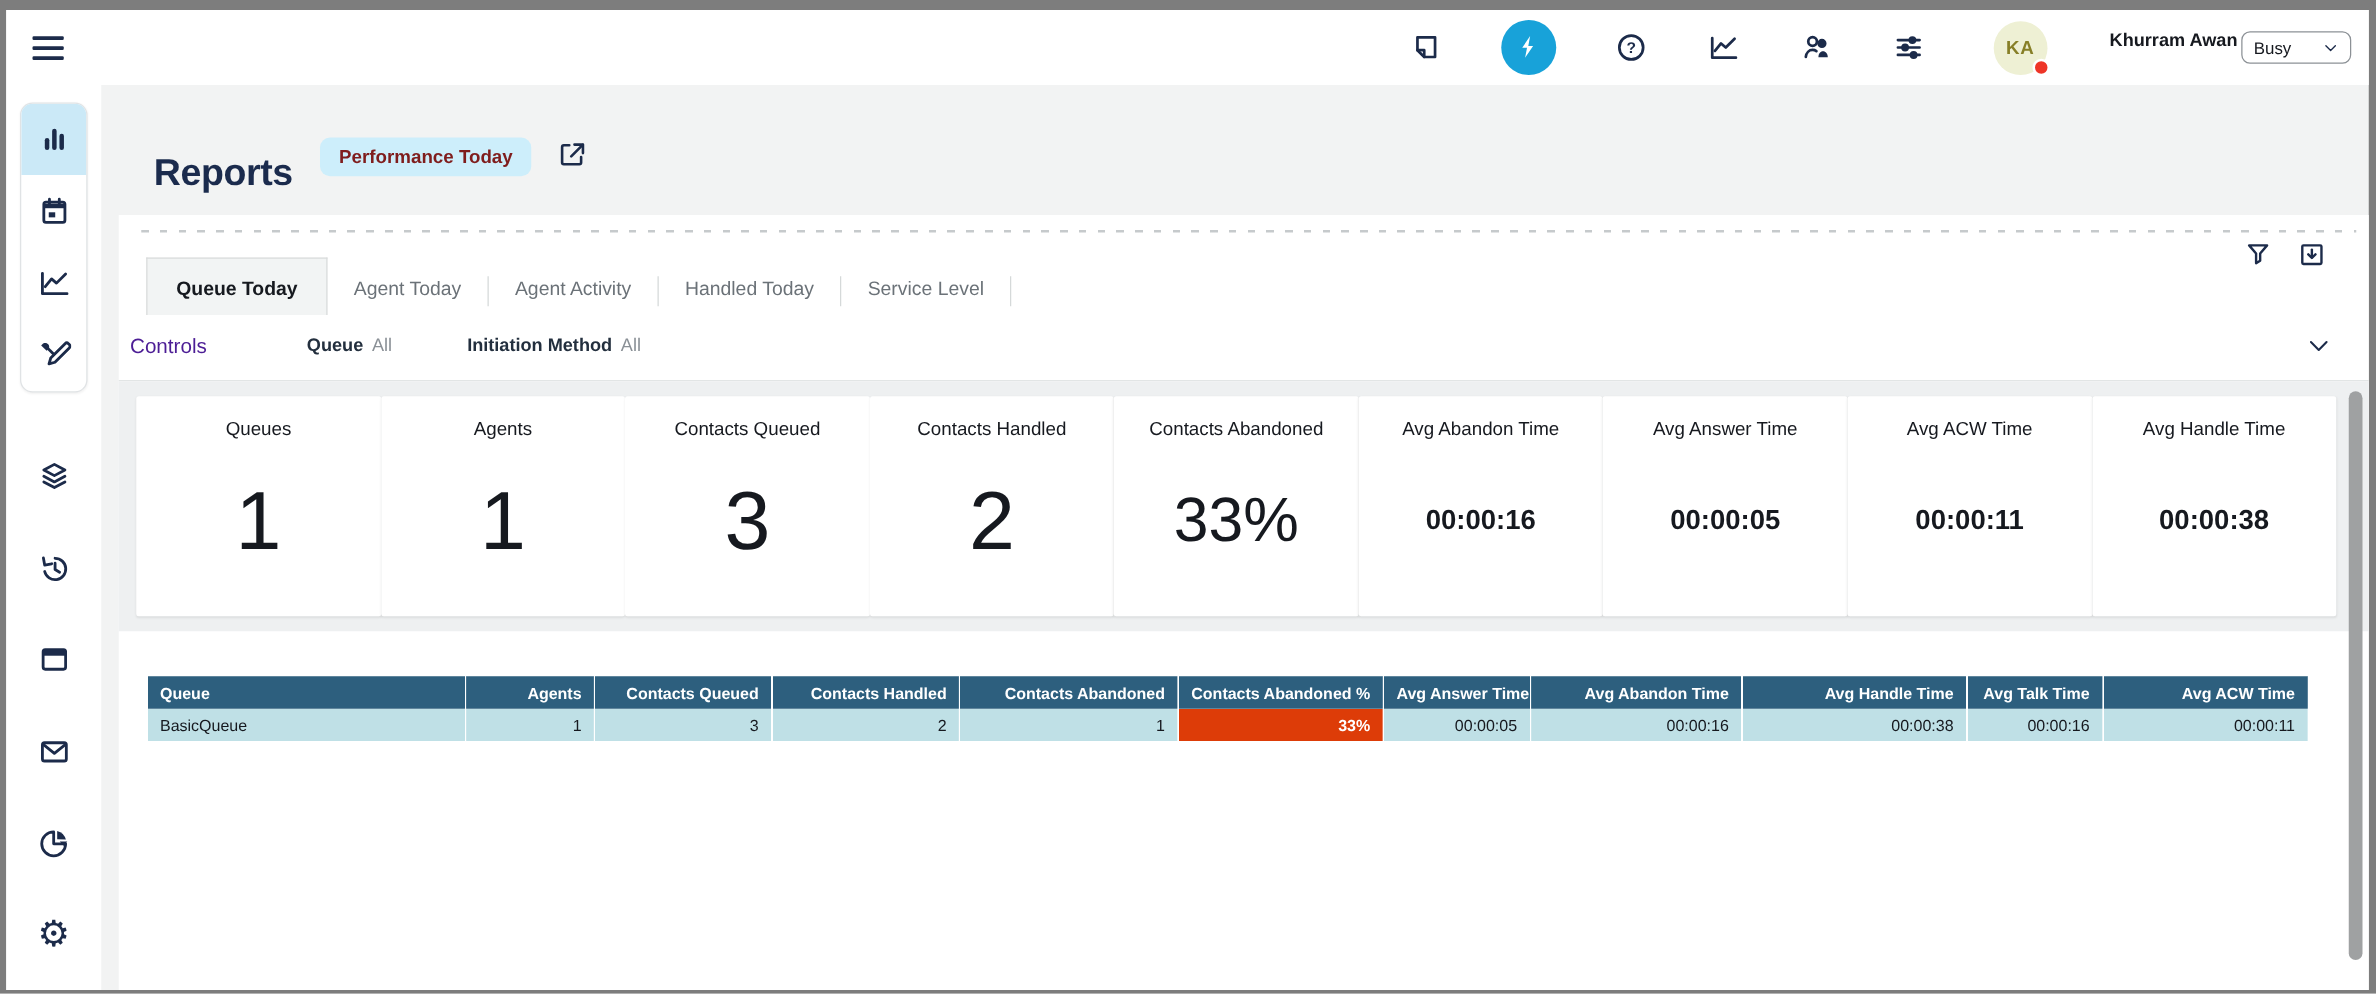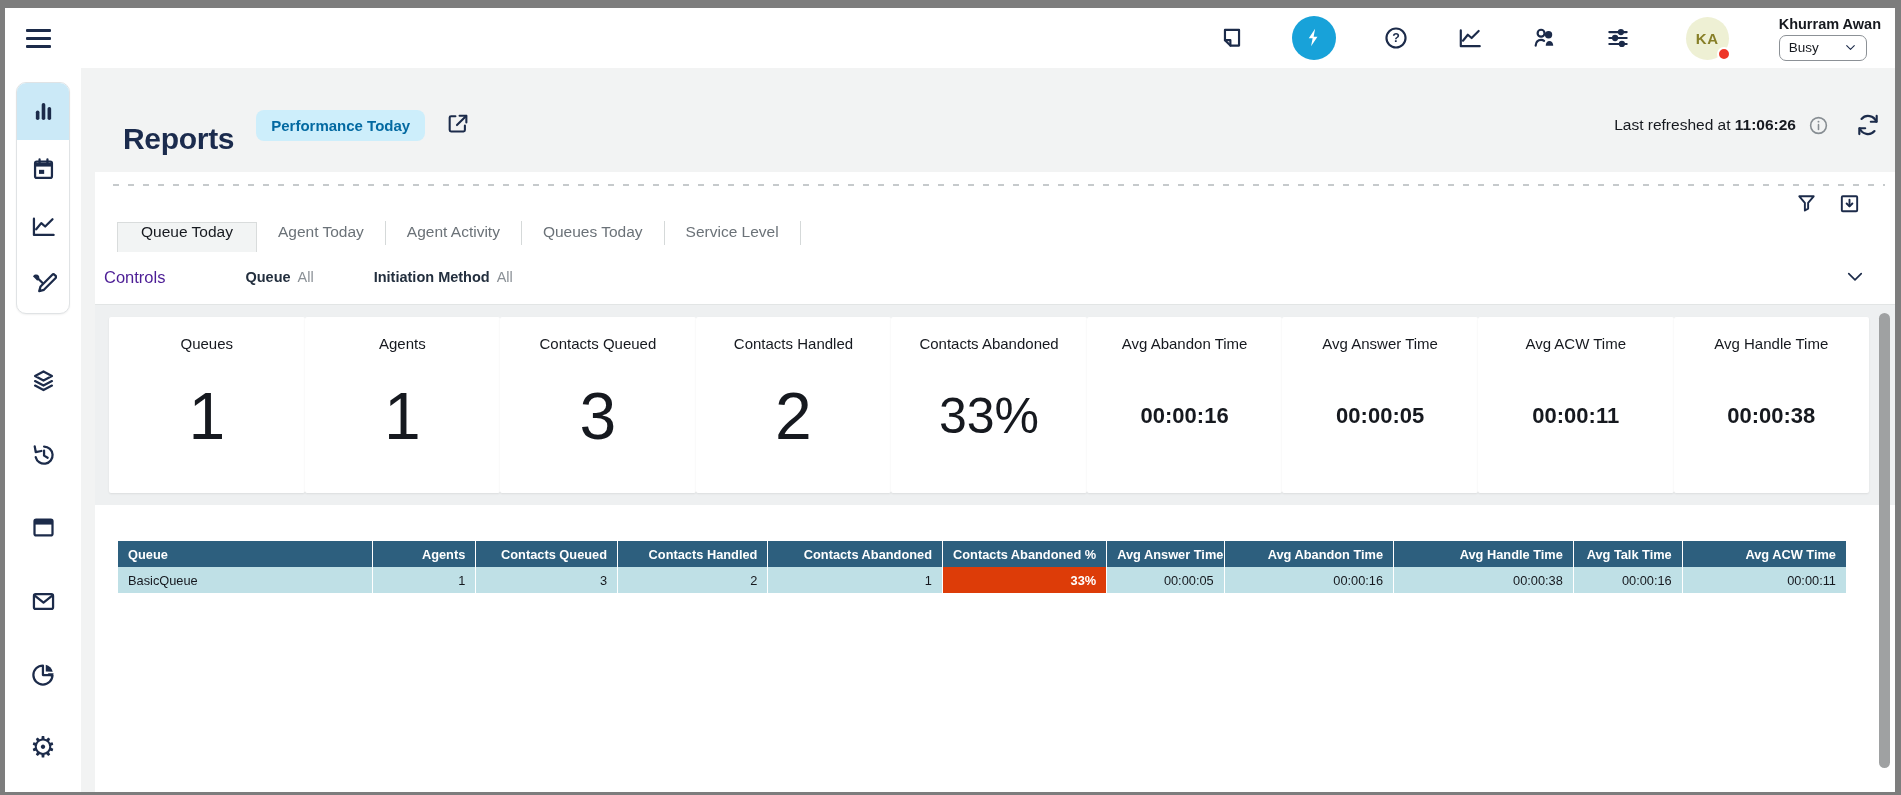--- a/index.html
+++ b/index.html
@@ -13,21 +13,21 @@
   .hamburger { margin-left:21px; background:none; border:none; cursor:pointer; display:flex; flex-direction:column; gap:5px; }
   .hamburger span { width:25px; height:3px; background:#1c2b4a; border-radius:1px; }
   .topbar-right { margin-left:auto; display:flex; align-items:center; gap:46px; padding-right:14px; }
   .tb-icon { width:28px; height:28px; display:flex; align-items:center; justify-content:center; cursor:pointer; background:none; border:none; }
   .tb-icon svg { width:26px; height:26px; }
   .bolt-circle { width:44px; height:44px; border-radius:50%; background:#18a2d9; display:flex; align-items:center; justify-content:center; cursor:pointer; border:none; }
   .avatar-wrap { position:relative; width:43px; height:43px; margin-left:8px; cursor:pointer; }
   .avatar { width:43px; height:43px; border-radius:50%; background:#eef0d4; color:#877f27;
             font-weight:bold; font-size:15px; display:flex; align-items:center; justify-content:center; letter-spacing:.5px; }
   .status-dot { position:absolute; right:-2px; bottom:-1px; width:14px; height:14px; border-radius:50%; background:#ee3527; border:2px solid #fff; }
-  .user-block { display:flex; flex-direction:column; gap:3px; margin-left:4px; }
+  .user-block { display:flex; flex-direction:row; gap:3px; margin-left:4px; }
   .user-name { font-size:14.5px; font-weight:bold; color:#16191f; }
   .status-select { width:88px; height:26px; border:1px solid #8c9196; border-radius:7px; background:#fff;
                    display:flex; align-items:center; justify-content:space-between; padding:0 9px; font-size:13.5px; color:#16191f; cursor:pointer; }
   .status-select svg { width:13px; height:13px; }
 
   
   .body-row { flex:1; display:flex; min-height:0; }
   .sidebar { width:76px; background:#fff; flex:0 0 auto; padding-top:14px; display:flex; flex-direction:column; align-items:center; }
   .side-group { width:54px; border:1px solid #e0e3e5; border-radius:10px; overflow:hidden; background:#fff;
                 display:flex; flex-direction:column; box-shadow:0 1px 2px rgba(0,0,0,.06); margin-bottom:38px; }
@@ -36,21 +36,21 @@
   .side-item svg { width:27px; height:27px; }
   .side-plain { width:54px; height:60px; margin-bottom:15px; display:flex; align-items:center; justify-content:center; cursor:pointer; background:none; border:none; }
   .side-plain svg { width:27px; height:27px; }
   .gear-glyph { font-family:"DejaVu Sans", sans-serif; font-size:29px; color:#1c2b4a; line-height:1; }
 
   .main { flex:1; display:flex; flex-direction:column; min-width:0; }
 
   
   .page-header { padding:26px 10px 0 42px; display:flex; align-items:center; flex:0 0 68px; }
   .page-title { font-size:30px; font-weight:bold; color:#1b2b4d; letter-spacing:-.3px;margin-top:28px; }
-  .badge { margin-left:22px; background:#cdeefb; color:#0369a1; font-weight:bold; font-size:15px;
+  .badge { margin-left:22px; background:#cdeefb; color:#7f1d1d; font-weight:bold; font-size:15px;
            padding:7px 15px; border-radius:8px; cursor:pointer; border:none; }
   .ext-btn { margin-left:20px; background:none; border:none; cursor:pointer; }
   .ext-btn svg { width:25px; height:25px; }
   .header-right { margin-left:auto; display:flex; align-items:center; gap:12px; padding-right:4px; }
   .refresh-text { font-size:15.5px; color:#16191f; }
   .refresh-text b { font-weight:bold; }
   .info-btn, .sync-btn { background:none; border:none; cursor:pointer; display:flex; }
   .info-btn svg { width:21px; height:21px; }
   .sync-btn svg { width:26px; height:26px; margin-left:14px; }
 
@@ -58,22 +58,22 @@
   .panel { margin:16px 0 0 14px; background:#fff; flex:1; position:relative; display:flex; flex-direction:column; min-height:0; }
   .dotted-line { height:2px; margin:12px 10px 0 18px;
                  background:repeating-linear-gradient(90deg,#c6cacc 0 6px,transparent 6px 15px); }
   .panel-actions { position:absolute; top:20px; right:34px; display:flex; gap:20px; }
   .panel-actions button { background:none; border:none; cursor:pointer; }
   .panel-actions svg { width:23px; height:23px; }
 
   
   .tabs { display:flex; align-items:flex-end; margin:28px 0 0 22px; height:38px; }
   .tab { display:flex; align-items:center; cursor:pointer; }
-  .tab.active { background:#f2f4f4; border:1px solid #d9dcdc; border-bottom:none; padding:0 23px 11px;
-                font-size:15.5px; font-weight:normal; color:#16191f; }
+  .tab.active { background:#f2f4f4; border:1px solid #d9dcdc; border-bottom:none; padding:16px 23px 11px;
+                font-size:15.5px; font-weight:bold; color:#16191f; }
   .tab.plain { padding:9px 21px 11px; font-size:15.5px; color:#6b7278; background:none; border:none; }
   .tab-sep { width:1px; height:24px; background:#d5d9d9; align-self:center; }
 
   
   .controls { display:flex; align-items:center; padding:15px 30px 17px 9px; border-bottom:1px solid #e2e5e5; }
   .controls-title { font-size:16.5px; color:#4c1d95; margin-right:80px; }
   .ctrl-filter { display:flex; align-items:baseline; gap:7px; margin-right:60px; cursor:pointer; }
   .ctrl-label { font-size:14.5px; font-weight:bold; color:#232f3e; }
   .ctrl-value { font-size:14.5px; color:#8a9096; }
   .ctrl-collapse { margin-left:auto; background:none; border:none; cursor:pointer; display:flex; }
@@ -248,38 +248,20 @@
       <div class="page-header">
         <h1 class="page-title">Reports</h1>
         <button class="badge">Performance Today</button>
         <button class="ext-btn">
           <svg viewBox="0 0 24 24" class="icon-navy">
               <path d="M10 5H5.8a1.3 1.3 0 0 0-1.3 1.3v12a1.3 1.3 0 0 0 1.3 1.3h12a1.3 1.3 0 0 0 1.3-1.3V14"></path>
               <path d="M14 4.5h6.5V11"></path>
               <path d="M20.3 4.7 11.5 13.5"></path>
             </svg>
         </button>
-        <div class="header-right">
-          <span class="refresh-text"><span>Last refreshed at </span><b>11:06:26</b></span>
-          <button class="info-btn">
-            <svg viewBox="0 0 24 24" fill="none" stroke="#878d92" stroke-width="1.8">
-                <circle cx="12" cy="12" r="9"></circle>
-                <path d="M12 11v5.5" stroke-linecap="round"></path>
-                <circle cx="12" cy="7.6" r="1.1" fill="#878d92" stroke="none"></circle>
-              </svg>
-          </button>
-          <button class="sync-btn">
-            <svg viewBox="0 0 24 24" class="icon-navy">
-                <path d="M19.6 9A8 8 0 0 0 6 6.4"></path>
-                <path d="M20 3.6V9h-5.4"></path>
-                <path d="M4.4 15A8 8 0 0 0 18 17.6"></path>
-                <path d="M4 20.4V15h5.4"></path>
-              </svg>
-          </button>
-        </div>
       </div>
 
       <section class="panel">
         <div class="dotted-line"></div>
         <div class="panel-actions">
           <button>
             <svg viewBox="0 0 24 24" class="icon-navy">
                 <path d="M4.5 4.5h15l-5.8 6.8v6l-3.4 2v-8z"></path>
               </svg>
           </button>
@@ -291,21 +273,21 @@
               </svg>
           </button>
         </div>
 
         <div class="tabs">
           <button class="tab active">Queue Today</button>
           <button class="tab plain">Agent Today</button>
           <span class="tab-sep"></span>
           <button class="tab plain">Agent Activity</button>
           <span class="tab-sep"></span>
-          <button class="tab plain">Queues Today</button>
+          <button class="tab plain">Handled Today</button>
           <span class="tab-sep"></span>
           <button class="tab plain">Service Level</button>
           <span class="tab-sep"></span>
         </div>
 
         <div class="controls">
           <span class="controls-title">Controls</span>
           <span class="ctrl-filter">
             <span class="ctrl-label">Queue</span>
             <span class="ctrl-value">All</span>

